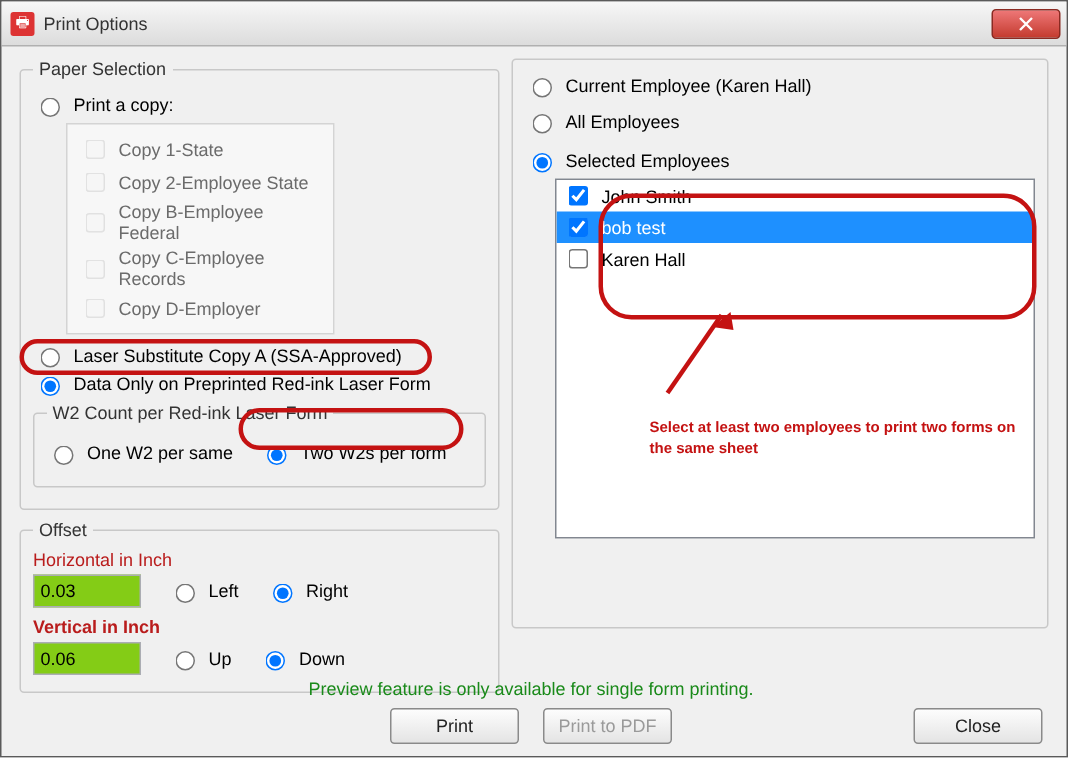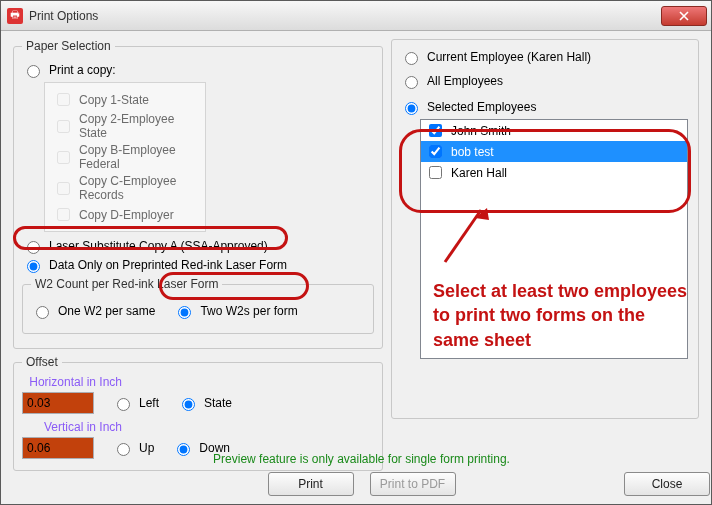--- a/index.html
+++ b/index.html
@@ -12,38 +12,38 @@
   .close-btn svg { width:10px; height:10px; }
   .body { position:absolute; top:30px; left:0; right:0; bottom:0; padding:6px 12px 10px 12px; }
   fieldset { border:1px solid #c8c8c8; border-radius:3px; margin:2px 0 6px 0; padding:6px 8px 8px 8px; background:#f0f0f0; }
   fieldset > legend { padding:0 4px; color:#333; }
   .cols { display:flex; gap:8px; }
   .left { width:370px; }
   .right { flex:1; position:relative; }
   .radio-row, .check-row { display:flex; align-items:center; gap:6px; margin:3px 0; }
   input[type=radio] { width:13px; height:13px; }
   input[type=checkbox] { width:13px; height:13px; }
-  .copy-box { border:1px solid #d4d4d4; background:#f7f7f7; padding:4px 8px; margin:4px 0 6px 22px; width:162px; color:#6b6b6b; }
+  .copy-box { border:1px solid #d4d4d4; background:#f7f7f7; padding:4px 8px; margin:4px 0 6px 22px; width:179px; color:#6b6b6b; }
   .copy-box .check-row input { opacity:.55; }
-  .num-input { width:72px; height:22px; border:1px solid #abadb3; background:#c2410c; padding:2px 4px; }
+  .num-input { width:72px; height:22px; border:1px solid #abadb3; background:#84cc16; padding:2px 4px; }
   .hrow { display:flex; align-items:center; gap:18px; margin:3px 0; }
-  .lbl { width:100px; color:#8b5cf6;text-align:right; }
-  .emp-list { border:1px solid #828790; background:#fff; height:240px; margin:4px 0 0 20px; width:268px; overflow:auto; }
+  .lbl { width:100px; color:#b91c1c; }
+  .emp-list { border:1px solid #828790; background:#fff; height:240px; margin:4px 0 0 20px; width:320px; overflow:auto; }
   .emp-row { display:flex; align-items:center; gap:6px; padding:1px 4px; }
   .emp-row.sel { background:#1e90ff; color:#fff; }
-  .bottom { position:absolute; left:12px; right:1px; bottom:8px; }
+  .bottom { position:absolute; left:12px; right:16px; bottom:8px; }
   .hint { text-align:center; color:#1a8a1a; margin-bottom:6px; }
   .btnbar { display:flex; justify-content:flex-end; gap:16px; position:relative; }
   .btnbar .spacer { flex:1; }
   button.win { min-width:86px; height:24px; border:1px solid #8a8a8a; background:linear-gradient(#fdfdfd,#e4e4e4); border-radius:3px; color:#222; }
   button.win:disabled { color:#9a9a9a; }
   button.close-b { position:absolute; right:0; top:0; }
   
   .ann { position:absolute; border:3px solid #c41212; border-radius:18px; pointer-events:none; }
-  .ann-txt { position:absolute; color:#c41212; font-weight:bold; font-size:18px; line-height:1.35; pointer-events:none; width:260px; }
+  .ann-txt { position:absolute; color:#c41212; font-weight:bold; font-size:10px; line-height:1.35; pointer-events:none; width:260px; }
   svg.arrow { position:absolute; pointer-events:none; }
 </style>
 </head>
 <body>
 
 <div class="window">
   <div class="titlebar">
     <div class="icon">🖶</div>
     <div class="title">Print Options</div>
     <div class="close-btn">
@@ -112,24 +112,24 @@
           <legend>Offset</legend>
           <div class="lbl">Horizontal in Inch</div>
           <div class="hrow">
             <input class="num-input" value="0.03" style="">
             <div class="radio-row">
                 <input type="radio" name="hoff" style="">
                 <span>Left</span>
               </div>
             <div class="radio-row">
                 <input type="radio" name="hoff" checked="" style="">
-                <span>State</span>
+                <span>Right</span>
               </div>
           </div>
-          <div class="lbl" style="margin-top:6px;">Vertical in Inch</div>
+          <div class="lbl" style="margin-top:6px;font-weight:bold;">Vertical in Inch</div>
           <div class="hrow">
             <input class="num-input" value="0.06" style="">
             <div class="radio-row">
                 <input type="radio" name="voff" style="">
                 <span>Up</span>
               </div>
             <div class="radio-row">
                 <input type="radio" name="voff" checked="" style="">
                 <span>Down</span>
               </div>

